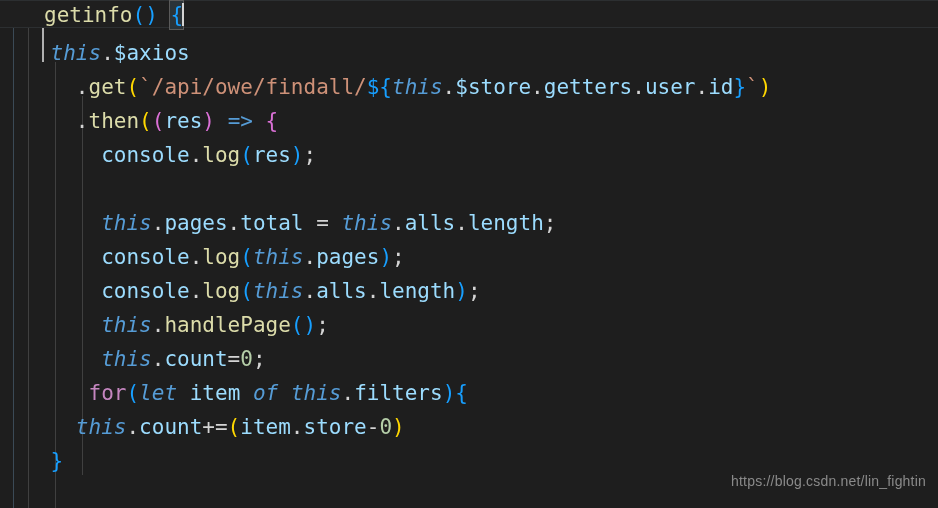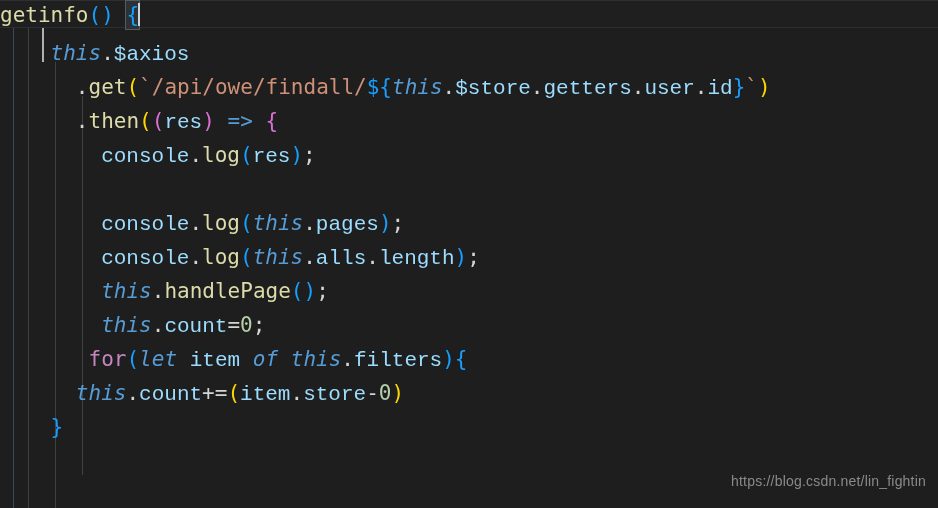--- a/index.html
+++ b/index.html
@@ -74,26 +74,26 @@
     width: 100%;
     padding: 0;
     margin: 0;
   }
   .line {
     height: 34px;
     line-height: 34px;
     white-space: pre;
     position: relative;
   }
-  .line.l1 { height: 36px; line-height: 28px; }
+  .line.l1 { height: 36px; line-height: 28px; padding-left: 44px; }
 
   
   .kw      { color: #569cd6; font-style: italic; }  
   .ctrl    { color: #c586c0; }  
-  .prop    { color: #9cdcfe; font-family: Liberation Mono, monospace; }  
+  .prop    { color: #9cdcfe; }  
   .fn      { color: #dcdcaa; }  
   .str     { color: #ce9178; }  
   .num     { color: #b5cea8; }  
   .plain   { color: #d4d4d4; }  
   .b-gold  { color: #ffd700; }  
   .b-pink  { color: #da70d6; }  
   .b-blue  { color: #179fff; }  
   .arrow   { color: #569cd6; }
   .semi    { color: #d4d4d4; }
 
@@ -149,20 +149,21 @@
 
     <div class="line">      <span class="plain">.</span><span class="fn">get</span><span class="b-gold">(</span><span class="str">`</span><span class="str">/api/owe/findall/</span><span class="b-blue">${</span><span class="kw">this</span><span class="plain">.</span><span class="prop">$store</span><span class="plain">.</span><span class="prop">getters</span><span class="plain">.</span><span class="prop">user</span><span class="plain">.</span><span class="prop">id</span><span class="b-blue">}</span><span class="str">`</span><span class="b-gold">)</span></div>
 
     <div class="line">      <span class="plain">.</span><span class="fn">then</span><span class="b-gold">(</span><span class="b-pink">(</span><span class="prop">res</span><span class="b-pink">)</span> <span class="arrow">=&gt;</span> <span class="b-pink">{</span></div>
 
     <div class="line">        <span class="prop">console</span><span class="plain">.</span><span class="fn">log</span><span class="b-blue">(</span><span class="prop">res</span><span class="b-blue">)</span><span class="semi">;</span></div>
 
     <div class="line"> </div>
 
 
+    <div class="line">        <span class="kw">this</span><span class="plain">.</span><span class="prop">pages</span><span class="plain">.</span><span class="prop">total</span> <span class="plain">=</span> <span class="kw">this</span><span class="plain">.</span><span class="prop">alls</span><span class="plain">.</span><span class="prop">length</span><span class="semi">;</span></div>
 
     <div class="line">        <span class="prop">console</span><span class="plain">.</span><span class="fn">log</span><span class="b-blue">(</span><span class="kw">this</span><span class="plain">.</span><span class="prop">pages</span><span class="b-blue">)</span><span class="semi">;</span></div>
 
     <div class="line">        <span class="prop">console</span><span class="plain">.</span><span class="fn">log</span><span class="b-blue">(</span><span class="kw">this</span><span class="plain">.</span><span class="prop">alls</span><span class="plain">.</span><span class="prop">length</span><span class="b-blue">)</span><span class="semi">;</span></div>
 
     <div class="line">        <span class="kw">this</span><span class="plain">.</span><span class="fn">handlePage</span><span class="b-blue">()</span><span class="semi">;</span></div>
 
     <div class="line">        <span class="kw">this</span><span class="plain">.</span><span class="prop">count</span><span class="plain">=</span><span class="num">0</span><span class="semi">;</span></div>
 
     <div class="line">       <span class="ctrl">for</span><span class="b-blue">(</span><span class="kw">let</span> <span class="prop">item</span> <span class="kw">of</span> <span class="kw">this</span><span class="plain">.</span><span class="prop">filters</span><span class="b-blue">)</span><span class="b-blue">{</span></div>

